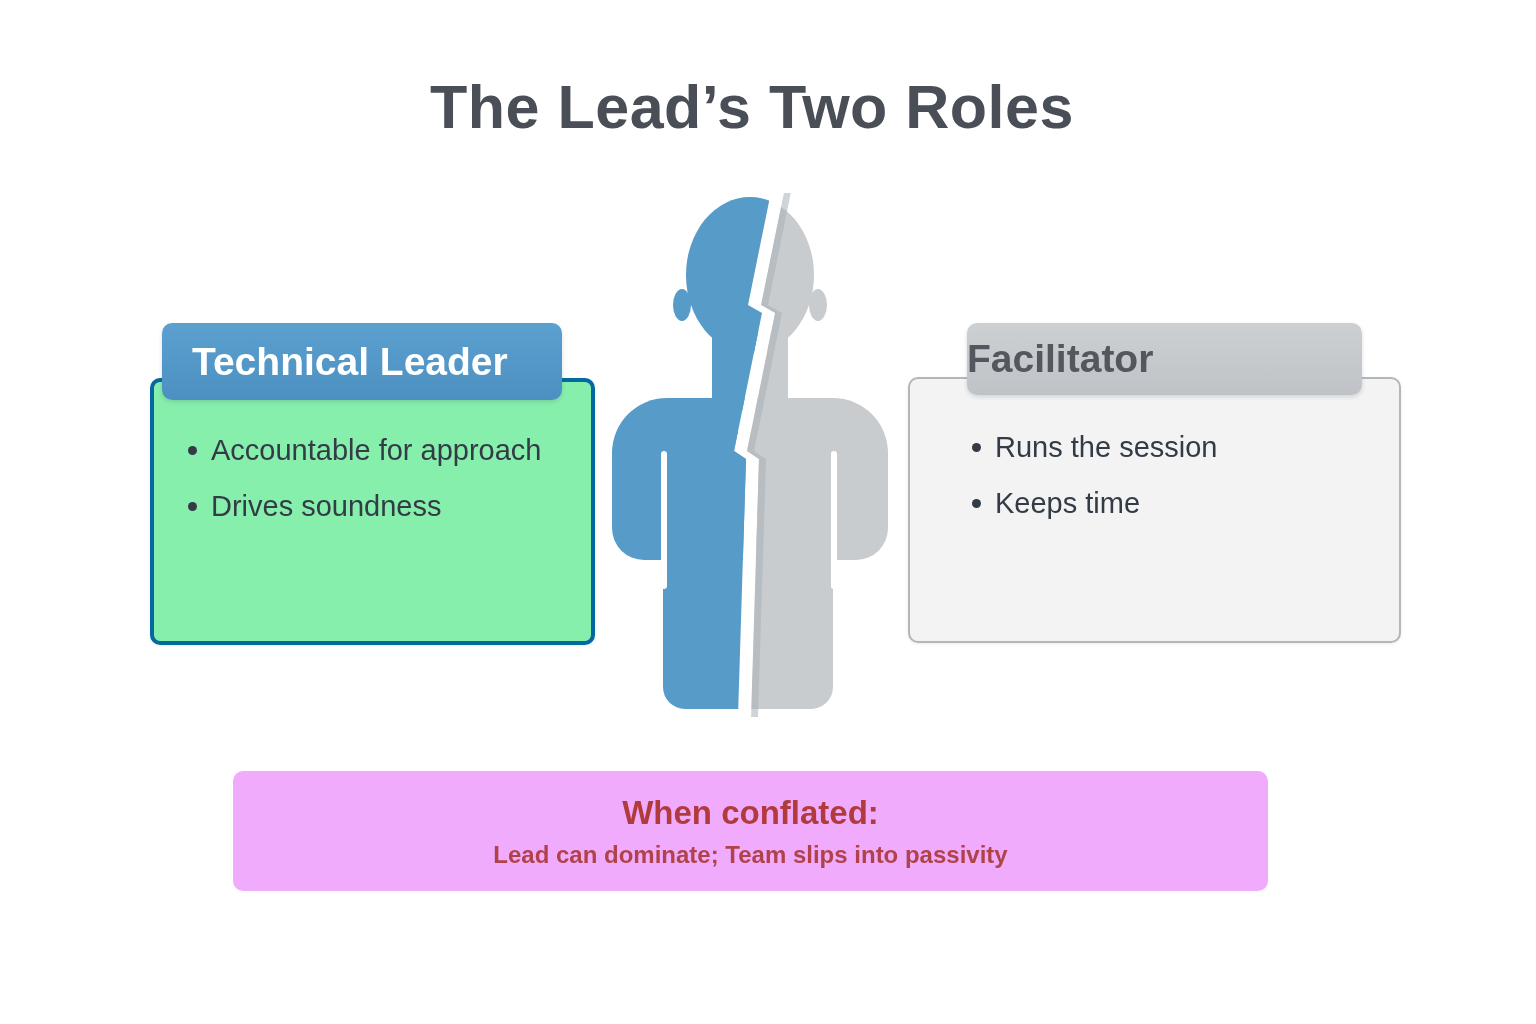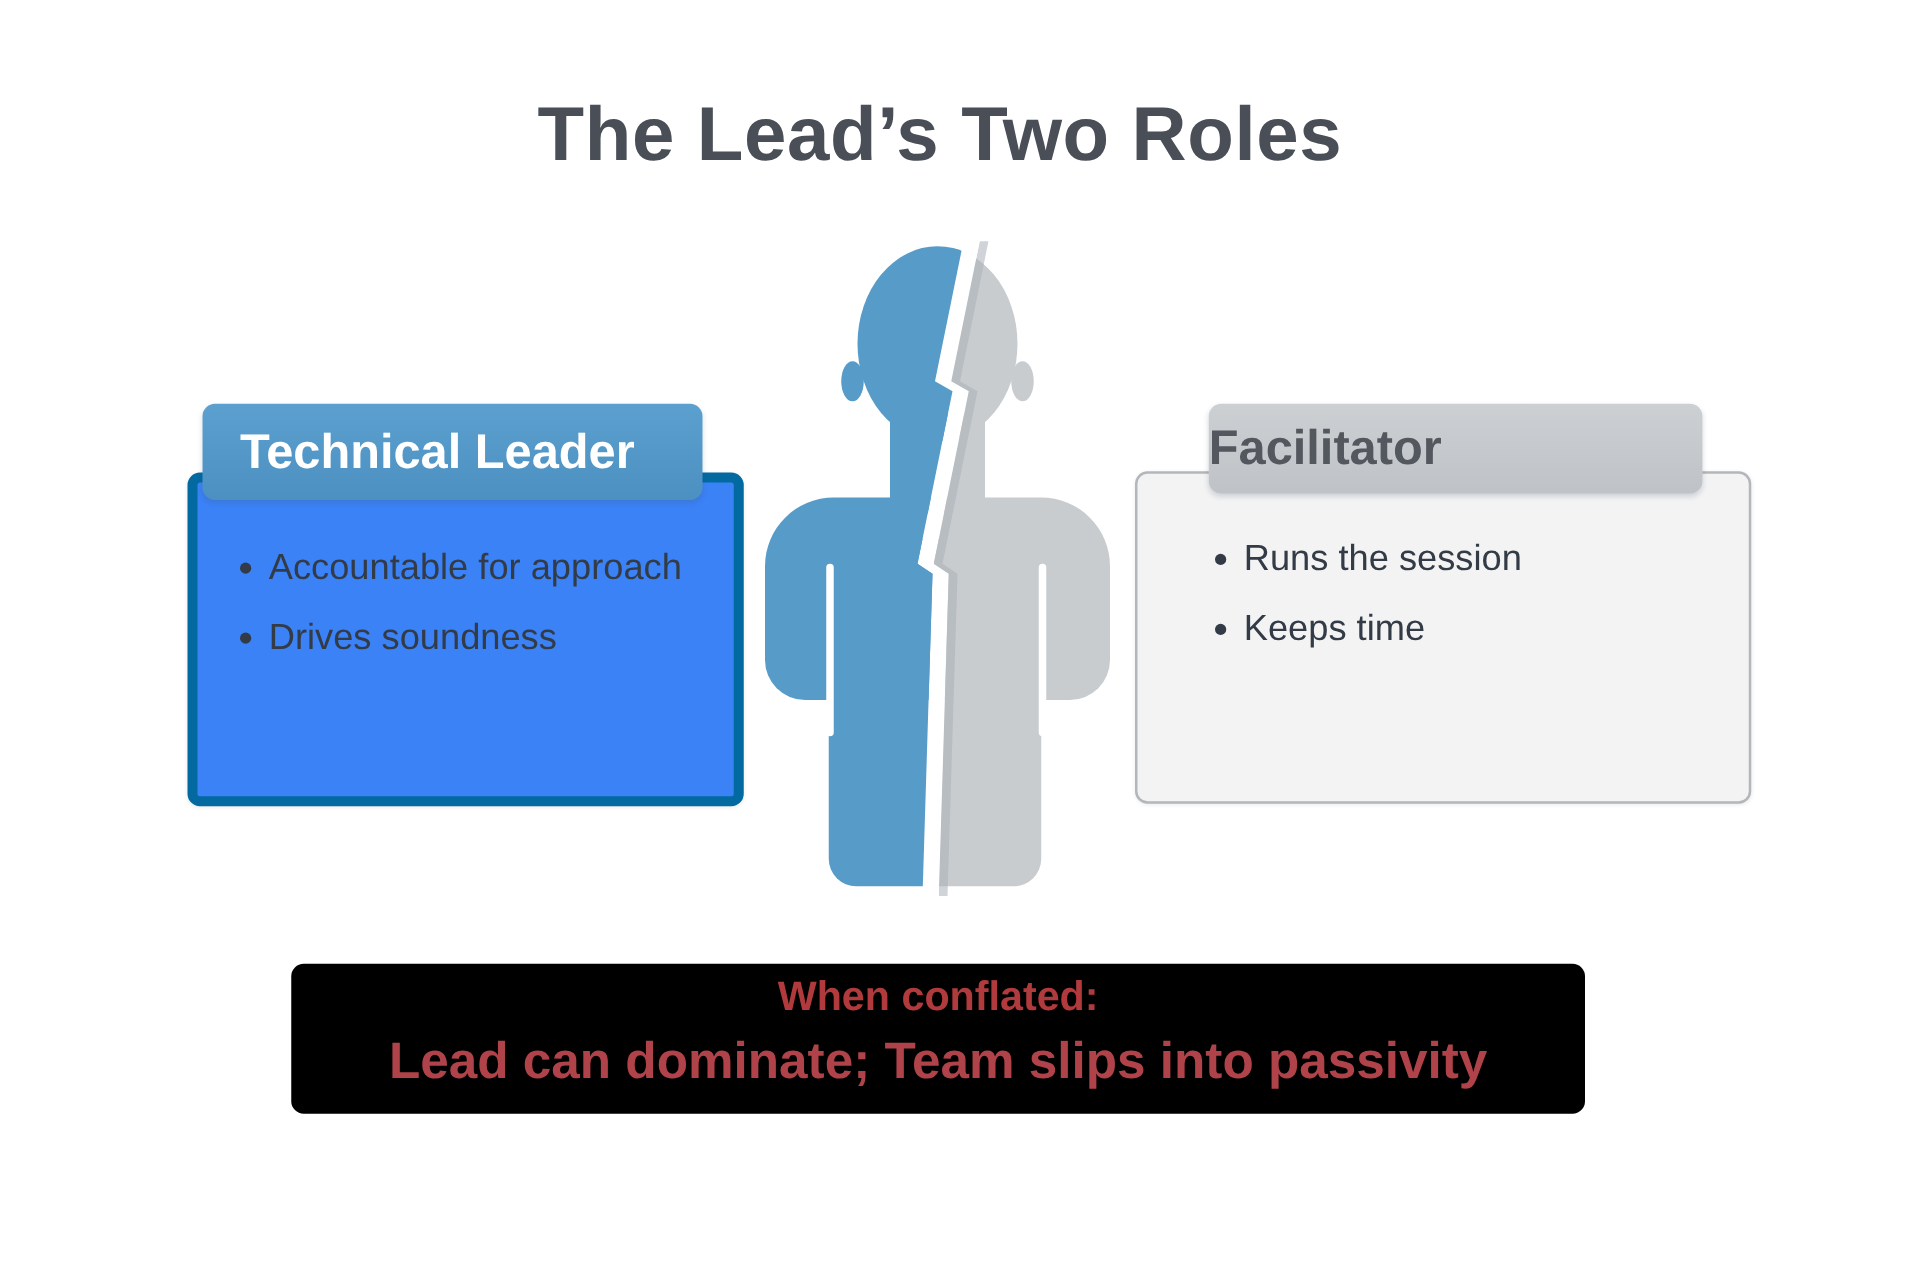--- a/index.html
+++ b/index.html
@@ -13,21 +13,21 @@
     color: #494e57; letter-spacing: 0.5px;
   }
 
   
   .card-body {
     position: absolute; border-radius: 10px;
     box-shadow: 0 1px 3px rgba(60,70,90,0.10);
   }
   .left-body {
     left: 150px; top: 378px; width: 445px; height: 267px;
-    background: #3b82f6; border: 8px solid #0369a1;
+    background: #86efac; border: 4px solid #0369a1;
   }
   .right-body {
     left: 908px; top: 377px; width: 493px; height: 266px;
     background: #f3f3f4; border: 2px solid #b3b7bc;
   }
   .card-header {
     position: absolute; border-radius: 10px;
     display: flex; align-items: center;
     font-weight: 700; font-size: 39px;
     box-shadow: 0 2px 4px rgba(60,70,90,0.18);
@@ -56,25 +56,25 @@
     flex: 0 0 auto; width: 9px; height: 9px; border-radius: 50%;
     background: #333b46; margin: 14px 14px 0 0;
   }
 
   
   .figure-wrap { position: absolute; left: 608px; top: 193px; width: 285px; height: 524px; }
 
   
   .warning {
     position: absolute; left: 233px; top: 771px; width: 1035px; height: 120px;
-    background: #000000; border-radius: 10px; text-align: center;
-    padding-top: 7px;
+    background: #f0abfc; border-radius: 10px; text-align: center;
+    padding-top: 23px;
   }
   .warning-heading { font-size: 33px; font-weight: 700; color: #b13a3d; }
-  .warning-body    { font-size: 41px; font-weight: 600; color: #b0434a; margin-top: 9px; }
+  .warning-body    { font-size: 24px; font-weight: 600; color: #b0434a; margin-top: 9px; }
 </style>
 </head>
 <body>
 
 <div class="canvas">
 
   <h1 class="page-title">The Lead’s Two Roles</h1>
 
   <section>
     <div class="card-body left-body">

